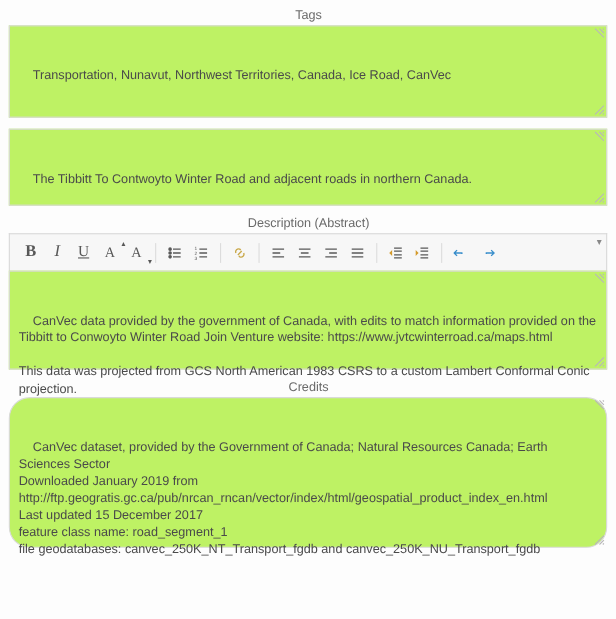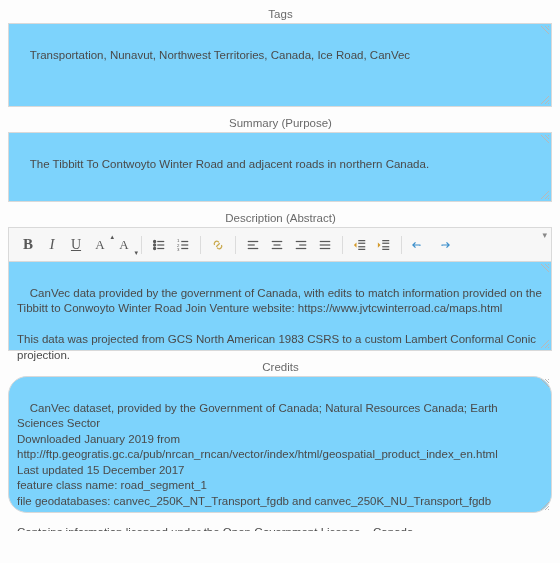--- a/index.html
+++ b/index.html
@@ -18,22 +18,22 @@
   .label {
     color: #6a6a6a;
     font-size: 11.5px;
     margin-bottom: 3px;
     padding-left: 1px;
     text-align: center;
   }
   .field {
     position: relative;
     border: 1px solid #d9d9d9;
-    background: #7dd3fc;
-    padding: 8px 8px;
+    background: #bef264;
+    padding: 22px 8px;
     min-height: 20px;
     line-height: 1.35;
     color: #4a4a4a;
     white-space: pre-wrap;
     word-wrap: break-word;
   }
   .tags-field { height: 84px; }
   .summary-field { height: 70px; }
   .desc-field { height: 90px; }
   .credits-field { height: 137px; border-radius: 19px; }
@@ -105,21 +105,20 @@
     <span class="grip grip-tr"><svg viewBox="0 0 10 10">
           <path d="M1 9 L9 1 M5 9 L9 5 M8 9 L9 8" stroke="#b8b8b8" stroke-width="1"></path>
         </svg></span>
     <span class="grip grip-br"><svg viewBox="0 0 10 10">
           <path d="M1 9 L9 1 M5 9 L9 5 M8 9 L9 8" stroke="#b8b8b8" stroke-width="1"></path>
         </svg></span>
   </div>
 </div>
 
 <div class="section">
-  <div class="label">Summary (Purpose)</div>
   <div class="field summary-field">
     <span>The Tibbitt To Contwoyto Winter Road and adjacent roads in northern Canada.</span>
     <span class="grip grip-tr"><svg viewBox="0 0 10 10">
           <path d="M1 9 L9 1 M5 9 L9 5 M8 9 L9 8" stroke="#b8b8b8" stroke-width="1"></path>
         </svg></span>
     <span class="grip grip-br"><svg viewBox="0 0 10 10">
           <path d="M1 9 L9 1 M5 9 L9 5 M8 9 L9 8" stroke="#b8b8b8" stroke-width="1"></path>
         </svg></span>
   </div>
 </div>

